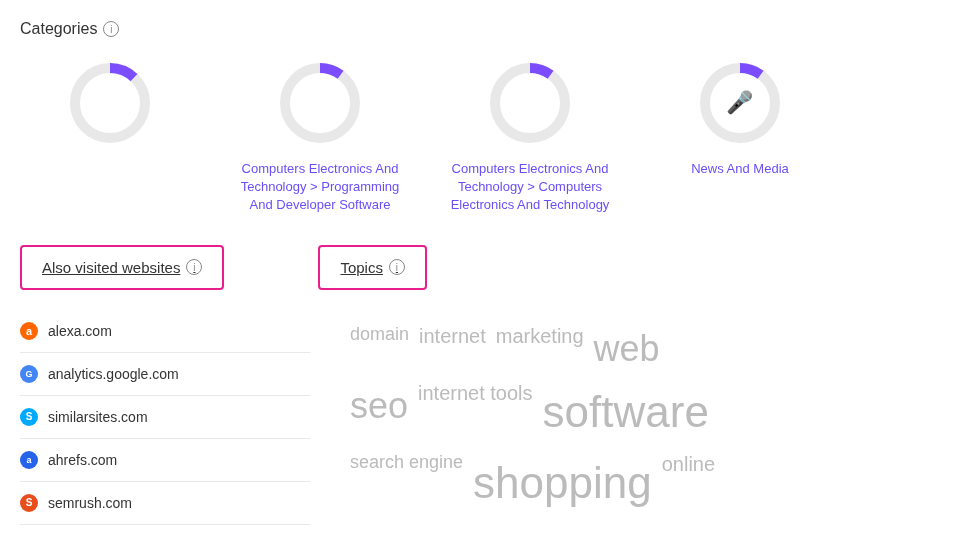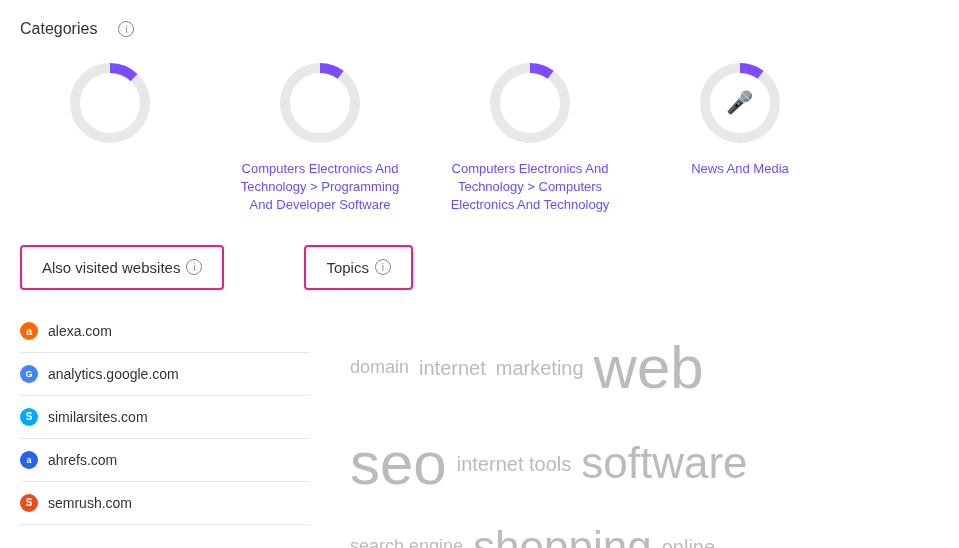--- a/index.html
+++ b/index.html
@@ -13,21 +13,21 @@
     }
 
     .page-container {
       padding: 20px 20px;
     }
 
     
     .categories-header {
       display: flex;
       align-items: center;
-      gap: 21px;
+      gap: 6px;
       margin-bottom: 20px;
     }
     .categories-title {
       font-size: 16px;
       font-weight: 500;
       color: #333;
     }
     .info-icon {
       width: 16px;
       height: 16px;
@@ -85,22 +85,23 @@
       justify-content: center;
     }
     .mic-icon {
       font-size: 22px;
       color: #6b4ff6;
     }
 
     
     .sections-row {
       display: flex;
-      gap: 0;
+      gap: 14px;
       margin-bottom: 20px;
+      text-decoration: underline;
     }
 
     .section-box {
       border: 2px solid #e91e8c;
       border-radius: 4px;
       padding: 12px 20px;
       display: flex;
       align-items: center;
       gap: 6px;
       cursor: pointer;
@@ -160,34 +161,34 @@
       flex: 1;
       display: flex;
       flex-direction: column;
       justify-content: center;
       padding: 10px 20px;
       line-height: 1.6;
     }
 
     .topics-line {
       display: flex;
-      align-items: center;
+      align-items: flex-start;
       gap: 10px;
       flex-wrap: wrap;
     }
 
     .topic-word {
       color: #bbb;
       font-weight: 400;
     }
 
     .topic-sm { font-size: 18px; }
     .topic-md { font-size: 20px; }
     .topic-lg { font-size: 44px; }
-    .topic-xl { font-size: 60px; }
+    .topic-xl { font-size: 36px; }
   </style>
 </head>
 <body>
 
 <div class="page-container">
 
   <div class="categories-header">
     <span class="categories-title">Categories</span>
     <span class="info-icon">i</span>
   </div>

